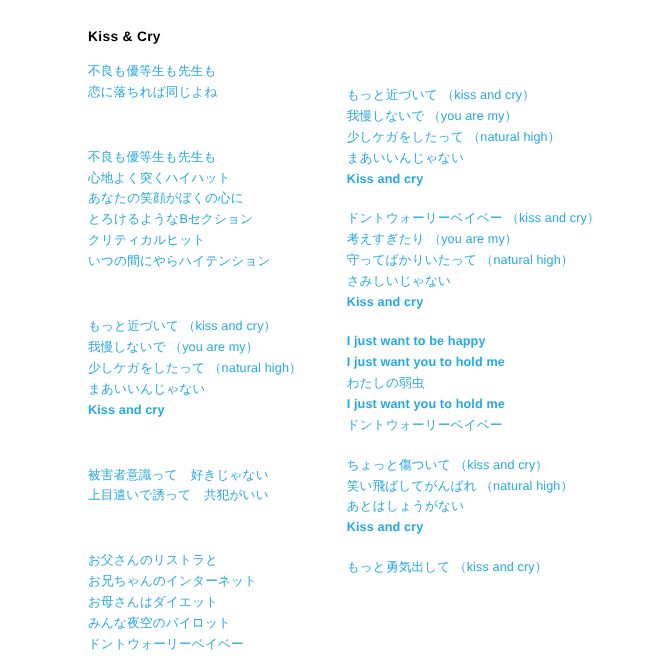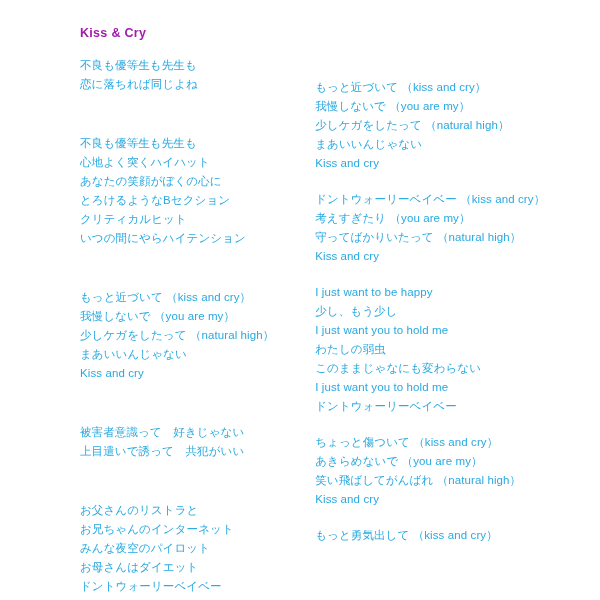--- a/index.html
+++ b/index.html
@@ -17,21 +17,21 @@
   .page {
     position: relative;
     width: 600px;
     height: 600px;
     box-sizing: border-box;
     padding: 26px 30px 20px 80px;
   }
   .title {
     font-size: 12.5px;
     font-weight: bold;
-    color: #a21caf;
+    color: #000000;
     letter-spacing: 0.3px;
     margin-bottom: 16px;
   }
   .columns {
     display: flex;
     flex-direction: row;
     align-items: flex-start;
     gap: 0px;
   }
   .col {
@@ -50,21 +50,21 @@
     margin-bottom: 17px;
   }
   .line {
     font-size: 11.5px;
     line-height: 19px;
     color: #29a9e1;
     white-space: nowrap;
     letter-spacing: 0.1px;
   }
   .line.bold {
-    font-weight: normal;
+    font-weight: bold;
   }
 </style>
 </head>
 <body>
 
 <div class="page">
   <div class="title">Kiss &amp; Cry</div>
   <div class="columns">
     <div class="col col-left">
         <div class="stanza">
@@ -86,52 +86,51 @@
           <div class="line">まあいいんじゃない</div>
           <div class="line bold">Kiss and cry</div>
         </div>
         <div class="stanza">
           <div class="line">被害者意識って　好きじゃない</div>
           <div class="line">上目遣いで誘って　共犯がいい</div>
         </div>
         <div class="stanza">
           <div class="line">お父さんのリストラと</div>
           <div class="line">お兄ちゃんのインターネット</div>
+          <div class="line">お母さんはダイエット</div>
           <div class="line">みんな夜空のパイロット</div>
-          <div class="line">お母さんはダイエット</div>
           <div class="line">ドントウォーリーベイベー</div>
         </div>
       </div>
     <div class="col col-right">
         <div class="stanza">
           <div class="line">もっと近づいて （kiss and cry）</div>
           <div class="line">我慢しないで （you are my）</div>
           <div class="line">少しケガをしたって （natural high）</div>
           <div class="line">まあいいんじゃない</div>
           <div class="line bold">Kiss and cry</div>
         </div>
         <div class="stanza">
           <div class="line">ドントウォーリーベイベー （kiss and cry）</div>
           <div class="line">考えすぎたり （you are my）</div>
           <div class="line">守ってばかりいたって （natural high）</div>
+          <div class="line">さみしいじゃない</div>
           <div class="line bold">Kiss and cry</div>
         </div>
         <div class="stanza">
           <div class="line bold">I just want to be happy</div>
-          <div class="line">少し、もう少し</div>
           <div class="line bold">I just want you to hold me</div>
           <div class="line">わたしの弱虫</div>
-          <div class="line">このままじゃなにも変わらない</div>
           <div class="line bold">I just want you to hold me</div>
           <div class="line">ドントウォーリーベイベー</div>
         </div>
         <div class="stanza">
           <div class="line">ちょっと傷ついて （kiss and cry）</div>
-          <div class="line">あきらめないで （you are my）</div>
           <div class="line">笑い飛ばしてがんばれ （natural high）</div>
+          <div class="line">あとはしょうがない</div>
           <div class="line bold">Kiss and cry</div>
         </div>
         <div class="stanza">
           <div class="line">もっと勇気出して （kiss and cry）</div>
         </div>
       </div>
   </div>
 </div>
 
 </body></html>

